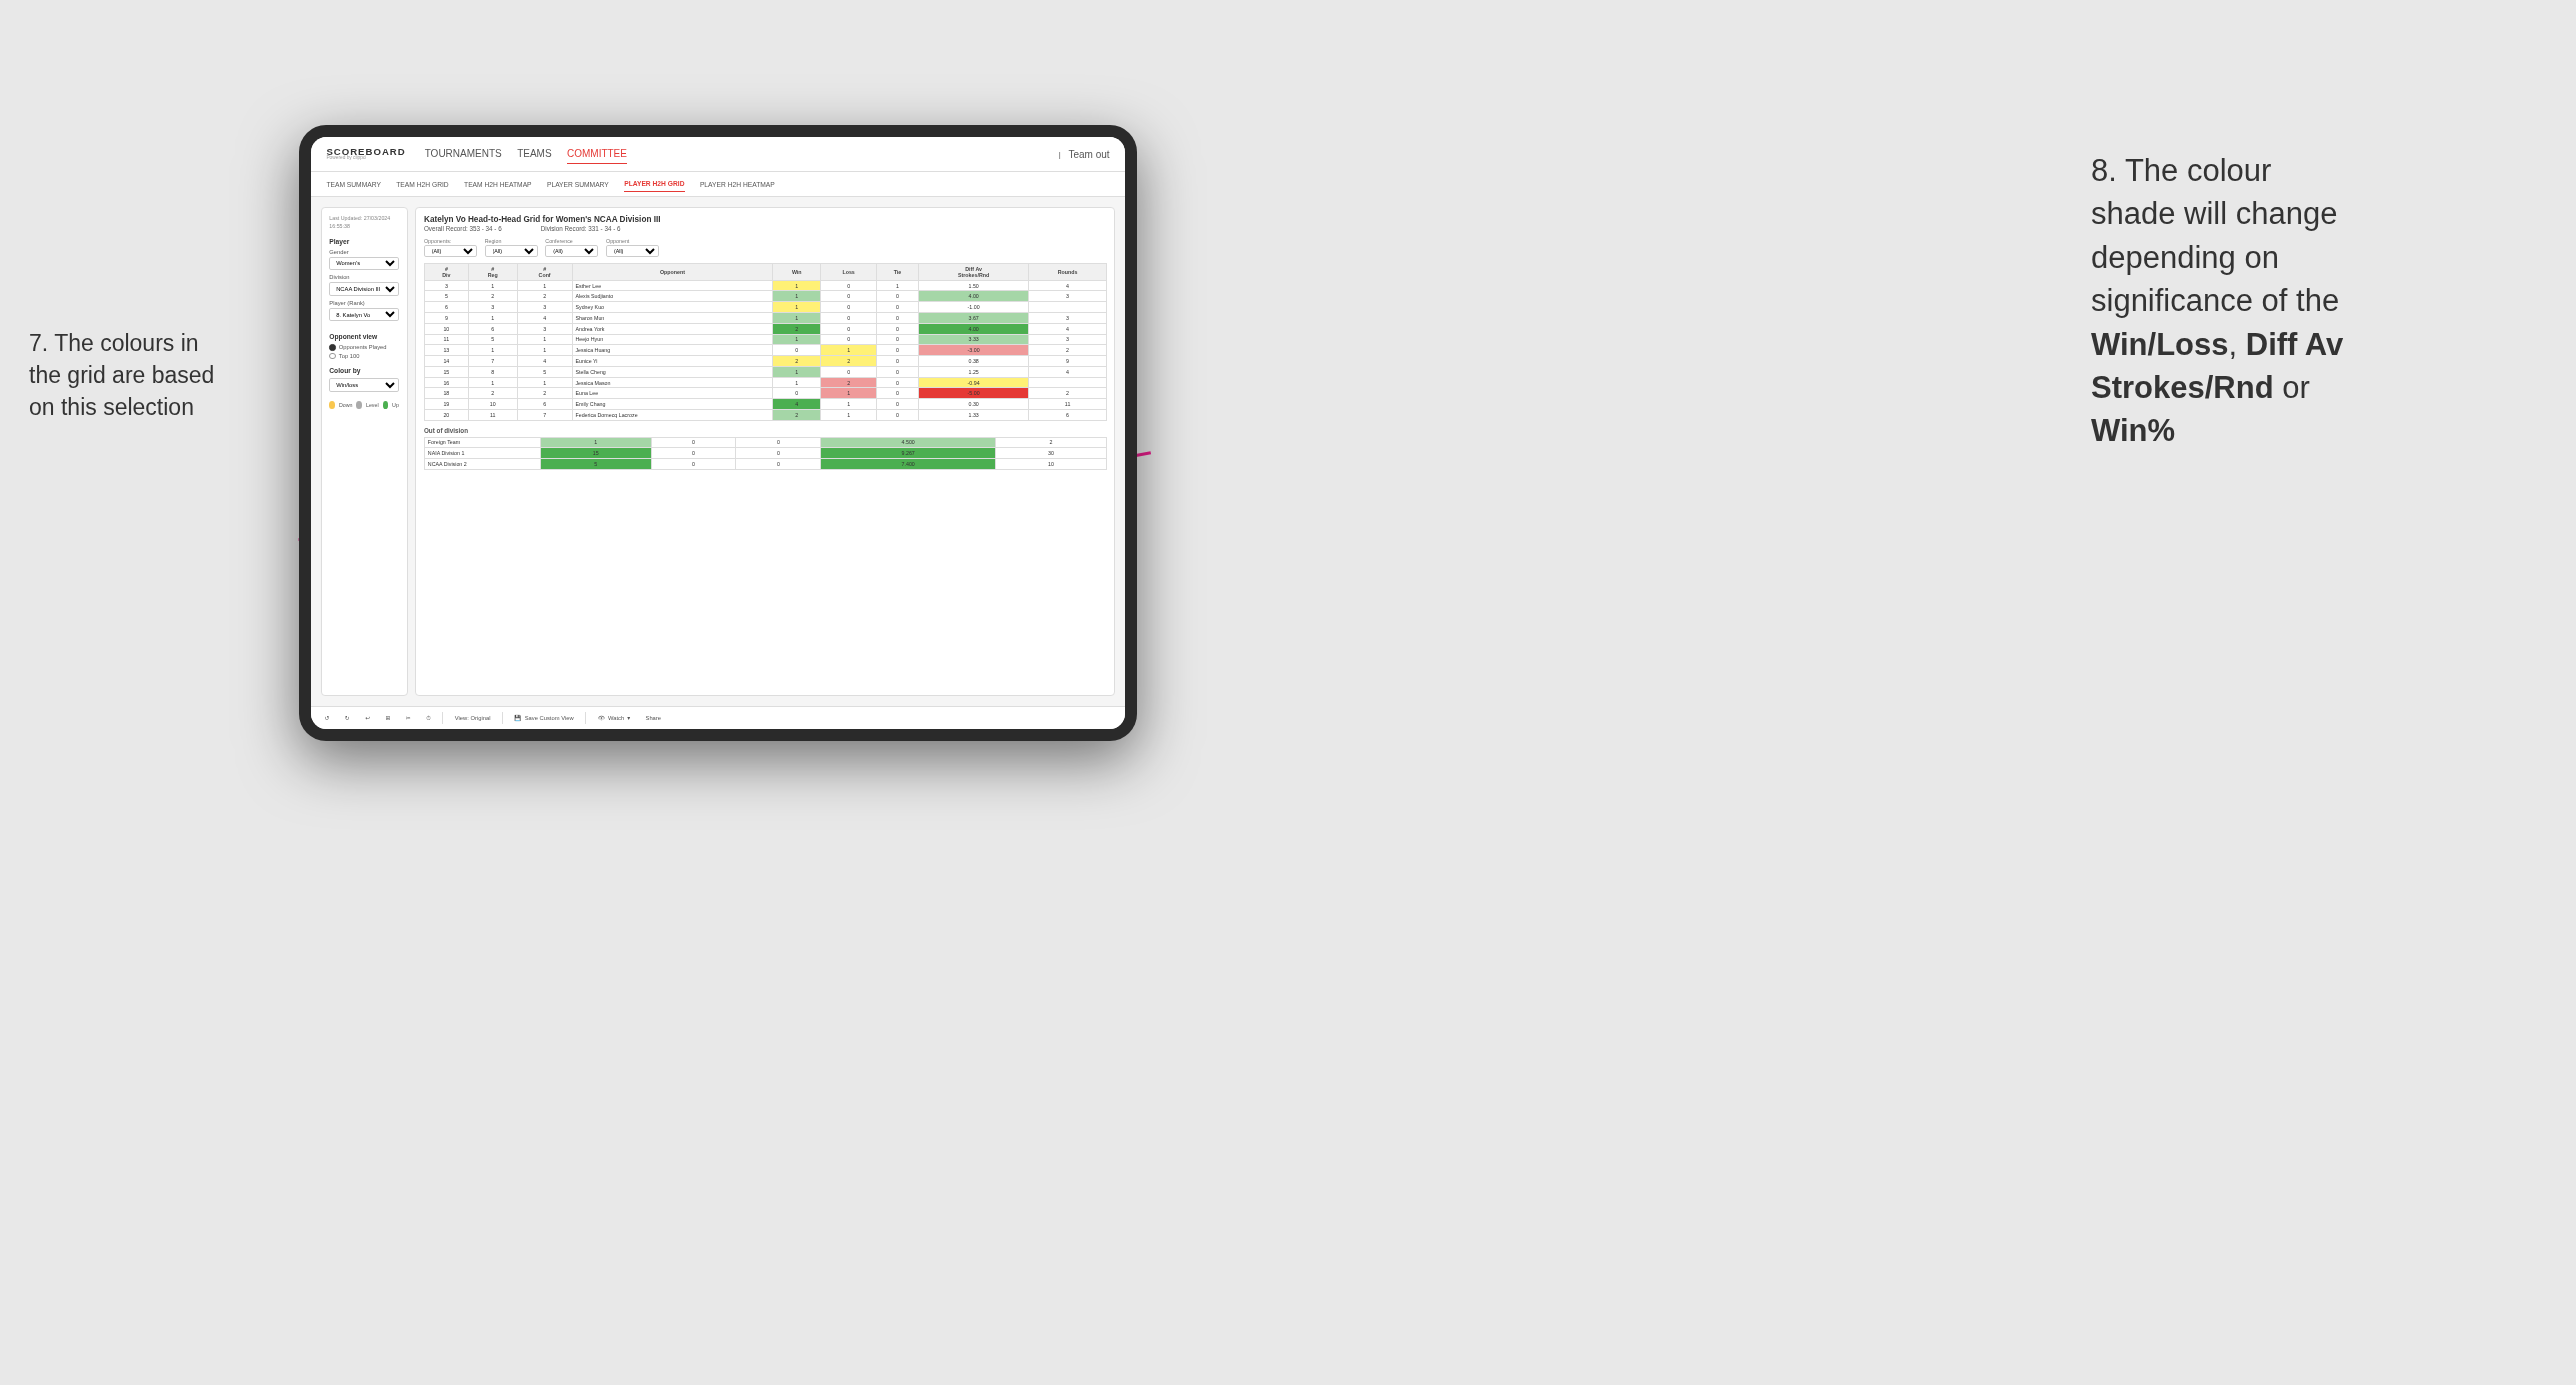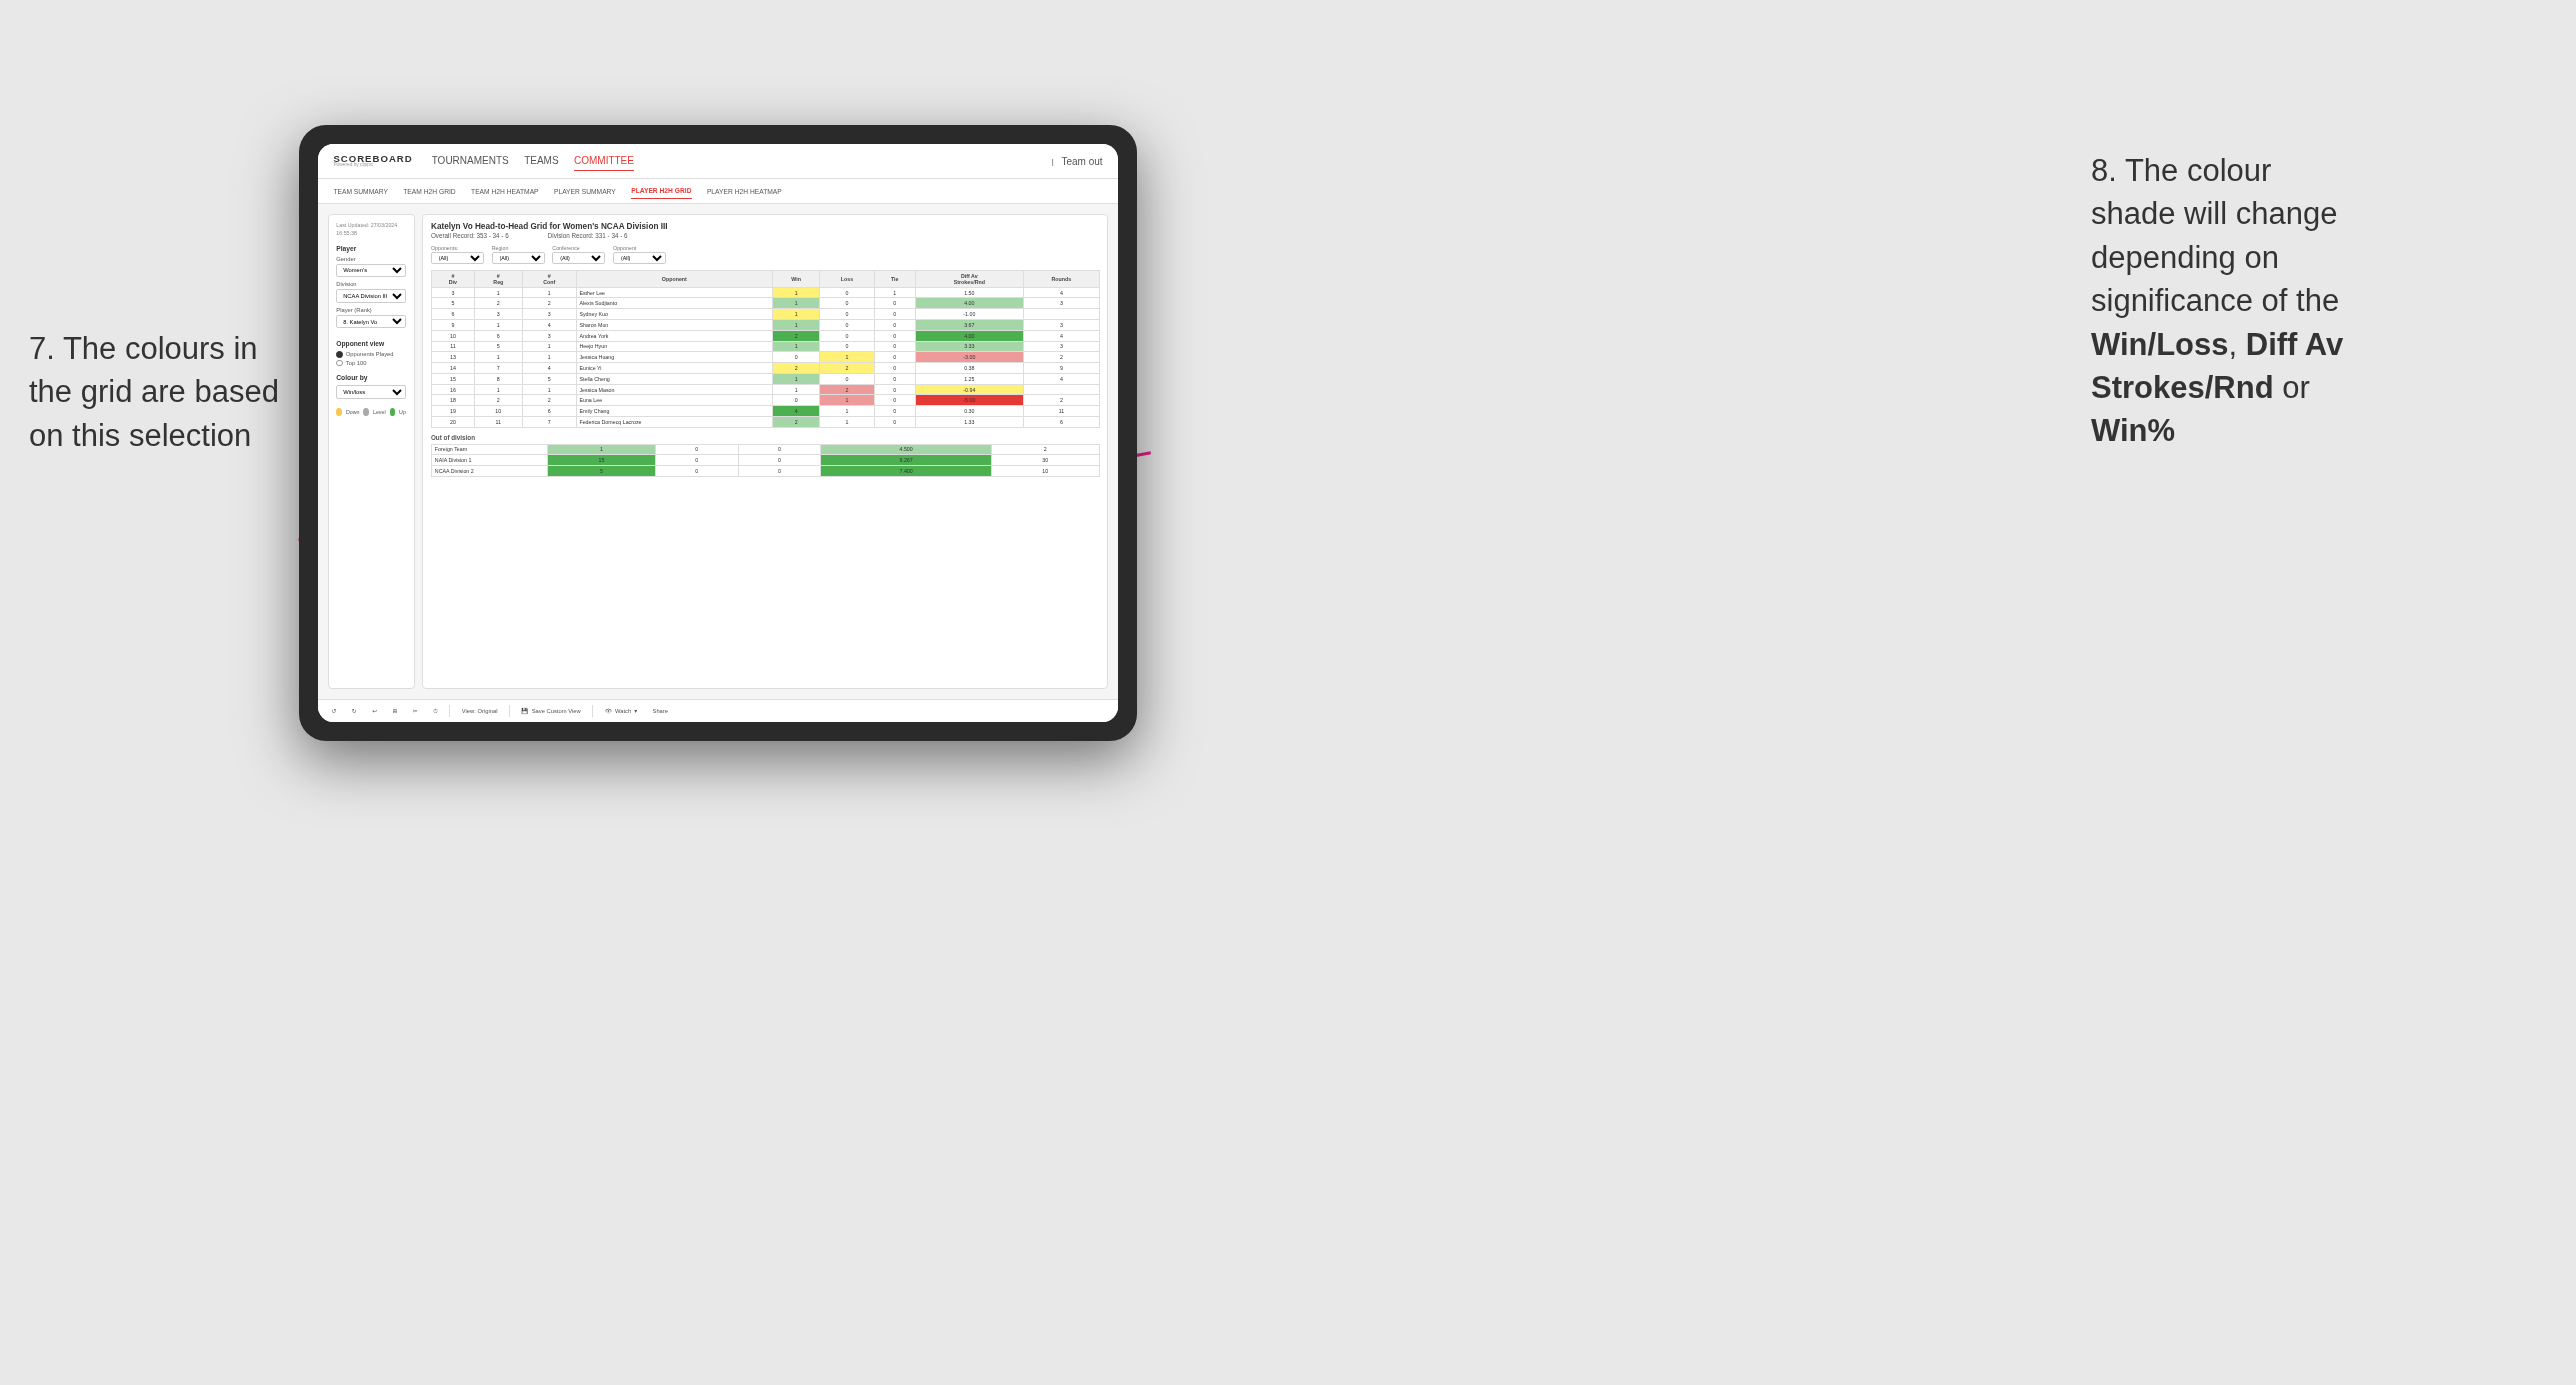--- a/index.html
+++ b/index.html
@@ -15,21 +15,21 @@
     
     .tablet-frame {
       position: absolute;
       left: 299px;
       top: 125px;
       width: 838px;
       height: 616px;
       background: #2a2a2a;
       border-radius: 27px;
       box-shadow: 0 19px 58px rgba(0,0,0,0.5);
-      padding: 19px;
+      padding: 12px;
     }
 
     .tablet-screen {
       width: 100%;
       height: 100%;
       background: #f5f5f5;
       border-radius: 15.4px;
       overflow: hidden;
       display: flex;
       flex-direction: column;
@@ -359,21 +359,21 @@
       height: 11.6px;
       background: #ddd;
     }
 
     
     .annotation-left {
       position: absolute;
       left: 29px;
       top: 327px;
       width: 270px;
-      font-size: 31px;
+      font-size: 23px;
       line-height: 1.4;
       color: #333;
     }
 
     
     .annotation-right {
       position: absolute;
       right: 23px;
       top: 149px;
       width: 462px;

